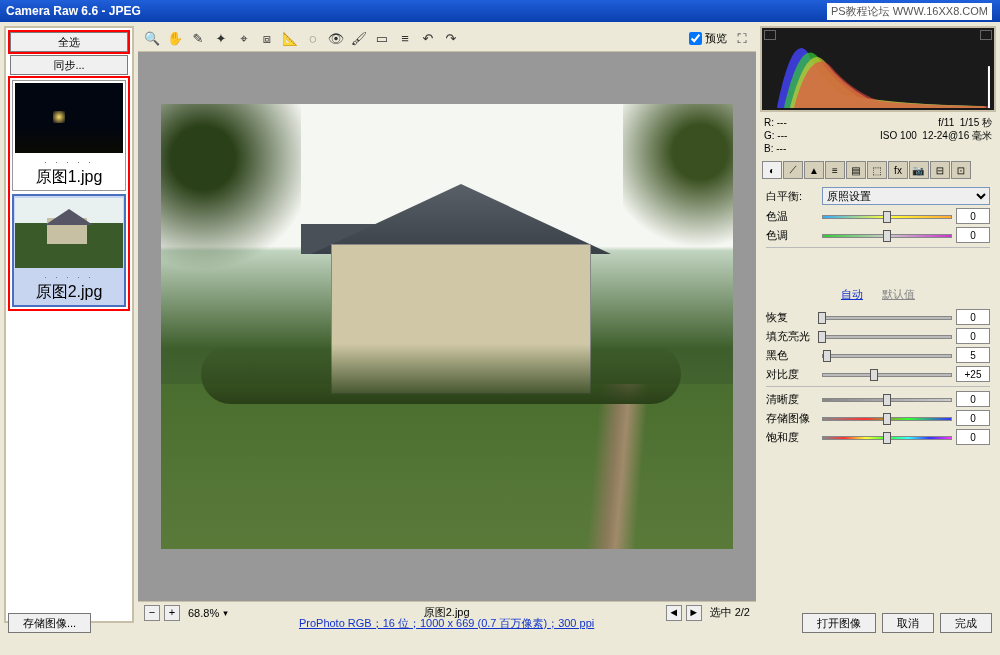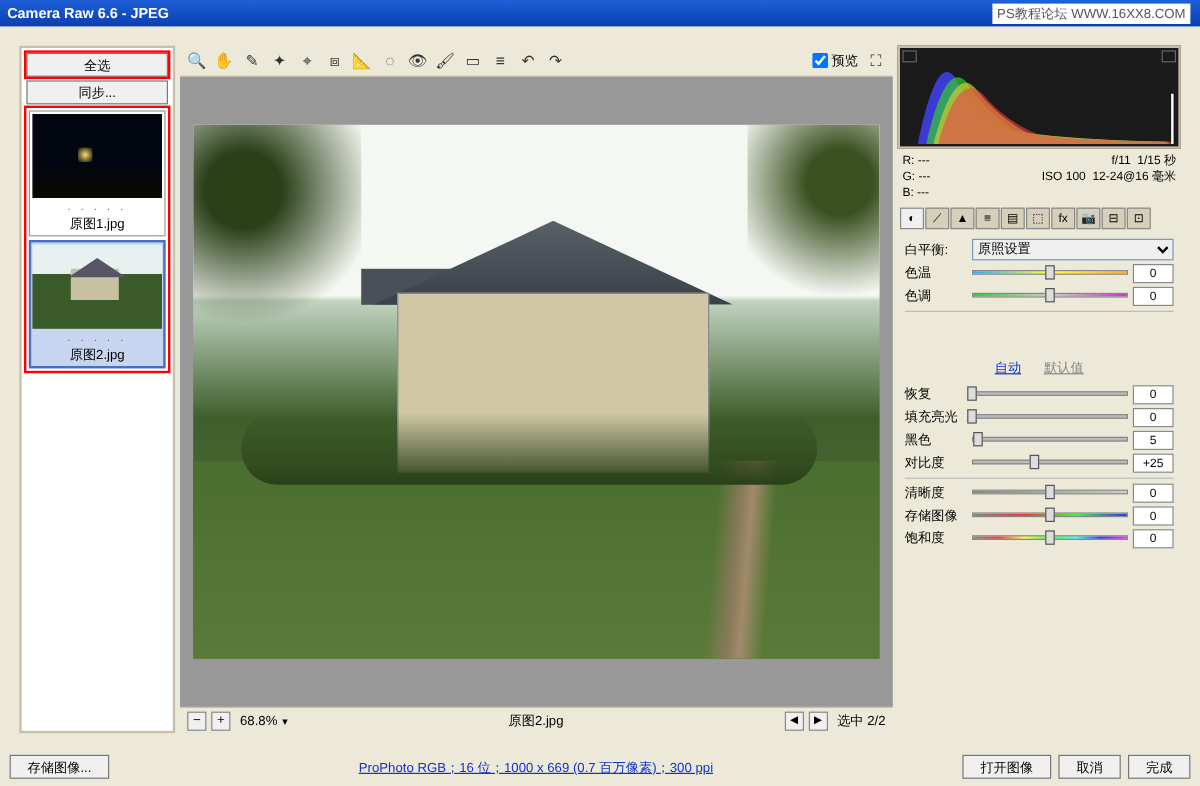--- a/index.html
+++ b/index.html
@@ -1,32 +1,32 @@
 <!DOCTYPE html>
 <html><head>
 <meta charset="utf-8">
 <style>
 * { box-sizing: border-box; margin: 0; padding: 0; font-family: "Microsoft YaHei", Arial, sans-serif; }
 body { background: #ece9d8; width: 1000px; height: 655px; overflow: hidden; position: relative; }
 .titlebar { height: 22px; background: linear-gradient(#1f5fd8, #0a3fb0); color: #fff; display: flex; align-items: center; padding: 0 6px; font-size: 12px; font-weight: bold; }
 .watermark { position: absolute; top: 3px; right: 8px; background: #fff; color: #555; font-size: 11px; padding: 1px 4px; }
-.main { display: flex; height: 605px; padding: 16px; gap: 4px; }
+.main { display: flex; height: 605px; padding: 4px; gap: 4px; }
 .filmstrip { width: 130px; background: #fff; border: 2px solid #c7bfa8; display: flex; flex-direction: column; gap: 3px; padding: 4px; }
 .fs-btn { height: 20px; border: 1px solid #7a7a7a; background: #f0f0f0; font-size: 11px; cursor: pointer; }
 .hl-red { outline: 2px solid red; }
 .thumb-wrap { border: 1px solid #999; padding: 2px; display: flex; flex-direction: column; align-items: center; gap: 2px; }
 .thumb-wrap.sel { border: 2px solid #4a6fbf; background: #c8d5f0; }
 .thumb { width: 108px; height: 70px; background: #2a2e1a; position: relative; overflow: hidden; }
 .thumb.dark { background: linear-gradient(#020610 60%, #0a0a03); }
 .thumb.dark::after { content: ""; position: absolute; left: 35%; top: 40%; width: 12px; height: 12px; background: radial-gradient(#ffdd66, transparent); }
 .thumb.house { background: linear-gradient(#e8f0f0 35%, #3a5a2a 35%); }
 .thumb.house::before { content: ""; position: absolute; left: 30%; top: 28%; width: 40px; height: 26px; background: #c7c0a2; }
 .thumb.house::after { content: ""; position: absolute; left: 28%; top: 16%; border-left: 24px solid transparent; border-right: 24px solid transparent; border-bottom: 16px solid #556; }
 .dots { font-size: 9px; color: #666; letter-spacing: 3px; }
-.thumb-label { font-size: 11px; }
+.thumb-label { font-size: 16px; }
 .center { flex: 1; display: flex; flex-direction: column; background: #ece9d8; }
 .toolbar { height: 26px; display: flex; align-items: center; gap: 7px; padding: 0 6px; background: #ece9d8; border-bottom: 1px solid #c7bfa8; }
 .tb-ico { width: 16px; height: 16px; display: flex; align-items: center; justify-content: center; font-size: 13px; color: #333; cursor: pointer; }
 .preview-chk { margin-left: auto; display: flex; align-items: center; gap: 3px; font-size: 11px; }
 .canvas { flex: 1; background: #989898; display: flex; align-items: center; justify-content: center; position: relative; }
 .photo { width: 572px; height: 445px; background: linear-gradient(#f5f7f2 0%, #f5f7f2 32%, #c1d4c0 33%, #3e5e2c 55%, #5a7a3a 100%); position: relative; overflow: hidden; }
 .sky-tree-l { position: absolute; left: 0; top: 0; width: 140px; height: 180px; background: radial-gradient(circle at 30% 30%, #2a4018 20%, transparent 70%); }
 .sky-tree-r { position: absolute; right: 0; top: 0; width: 110px; height: 160px; background: radial-gradient(circle at 70% 30%, #3a5020 20%, transparent 70%); }
 .house-body { position: absolute; left: 170px; top: 140px; width: 260px; height: 150px; background: #cfc7a5; border: 1px solid #888; }
 .roof { position: absolute; left: 150px; top: 80px; width: 300px; height: 70px; background: linear-gradient(#5a6068, #3a4048); clip-path: polygon(50% 0, 100% 100%, 0 100%); }
@@ -47,38 +47,38 @@
 .meta { font-size: 10px; padding: 2px 4px; display: flex; justify-content: space-between; line-height: 13px; background: #ece9d8; }
 .meta .col { display: flex; flex-direction: column; }
 .ptabs { display: flex; gap: 1px; padding: 2px 2px 0 2px; background: #ece9d8; }
 .ptab { width: 20px; height: 18px; border: 1px solid #888; background: #d6d0ba; font-size: 10px; display: flex; align-items: center; justify-content: center; cursor: pointer; }
 .ptab.act { background: #f0f0f0; }
 .panel-title { text-align: center; font-size: 11px; text-decoration: underline; padding: 2px 0; border-top: 1px solid #999; }
 .panel-body { flex: 1; overflow-y: auto; padding: 4px 6px; font-size: 11px; background: #ece9d8; }
 .row { display: flex; align-items: center; gap: 4px; margin: 2px 0; }
 .row label { width: 52px; flex-shrink: 0; }
 .row select { flex: 1; height: 18px; font-size: 11px; border: 1px solid #7a98bf; }
-.slider-row { display: flex; align-items: flex-start; gap: 4px; margin: 3px 0; }
+.slider-row { display: flex; align-items: flex-end; gap: 4px; margin: 3px 0; }
 .slider-row .lbl { width: 52px; flex-shrink: 0; }
 .slider { flex: 1; height: 14px; position: relative; cursor: pointer; }
 .slider .track { position: absolute; top: 5px; left: 0; right: 0; height: 4px; background: #bbb; border: 1px solid #888; }
 .slider .track.grad-temp { background: linear-gradient(90deg, #3af, #ff3, #fa3); }
 .slider .track.grad-tint { background: linear-gradient(90deg, #3c3, #ccc, #c3c); }
 .slider .track.grad-clar { background: linear-gradient(90deg, #888, #ccc); }
 .slider .track.grad-vib { background: linear-gradient(90deg, #888, #f33, #3f3, #33f); }
 .slider .track.grad-sat { background: linear-gradient(90deg, #888, #f33, #ff3, #3f3, #3ff, #33f, #f3f); }
 .slider .thb { position: absolute; top: 1px; width: 8px; height: 12px; background: #ddd; border: 1px solid #555; transform: translateX(-50%); }
 .slider-row .val { width: 34px; height: 16px; border: 1px solid #888; background: #fff; text-align: center; font-size: 10px; line-height: 15px; flex-shrink: 0; }
 .links { text-align: center; padding: 4px 0; margin-top: 35px; }
 .links a { font-size: 11px; margin: 0 8px; text-decoration: underline; cursor: pointer; }
 .links a.auto { color: #1133cc; }
 .links a.def { color: #888; }
 .hr { border-top: 1px solid #bbb; margin: 4px 0; }
 
-.footer { position: absolute; bottom: 4px; left: 4px; right: 4px; height: 24px; display: flex; align-items: center; gap: 6px; padding: 0 4px; }
+.footer { position: absolute; bottom: 20px; left: 4px; right: 4px; height: 24px; display: flex; align-items: center; gap: 6px; padding: 0 4px; }
 .footer .btn { height: 20px; padding: 0 14px; border: 1px solid #777; background: #f0f0f0; font-size: 11px; cursor: pointer; }
 .footer .link { flex: 1; text-align: center; font-size: 11px; color: #1133cc; text-decoration: underline; cursor: pointer; }
 </style>
 </head>
 <body>
 
 <div class="titlebar">
   <span>Camera Raw 6.6 - JPEG</span>
 </div>
 <div class="watermark">PS教程论坛 WWW.16XX8.COM</div>

